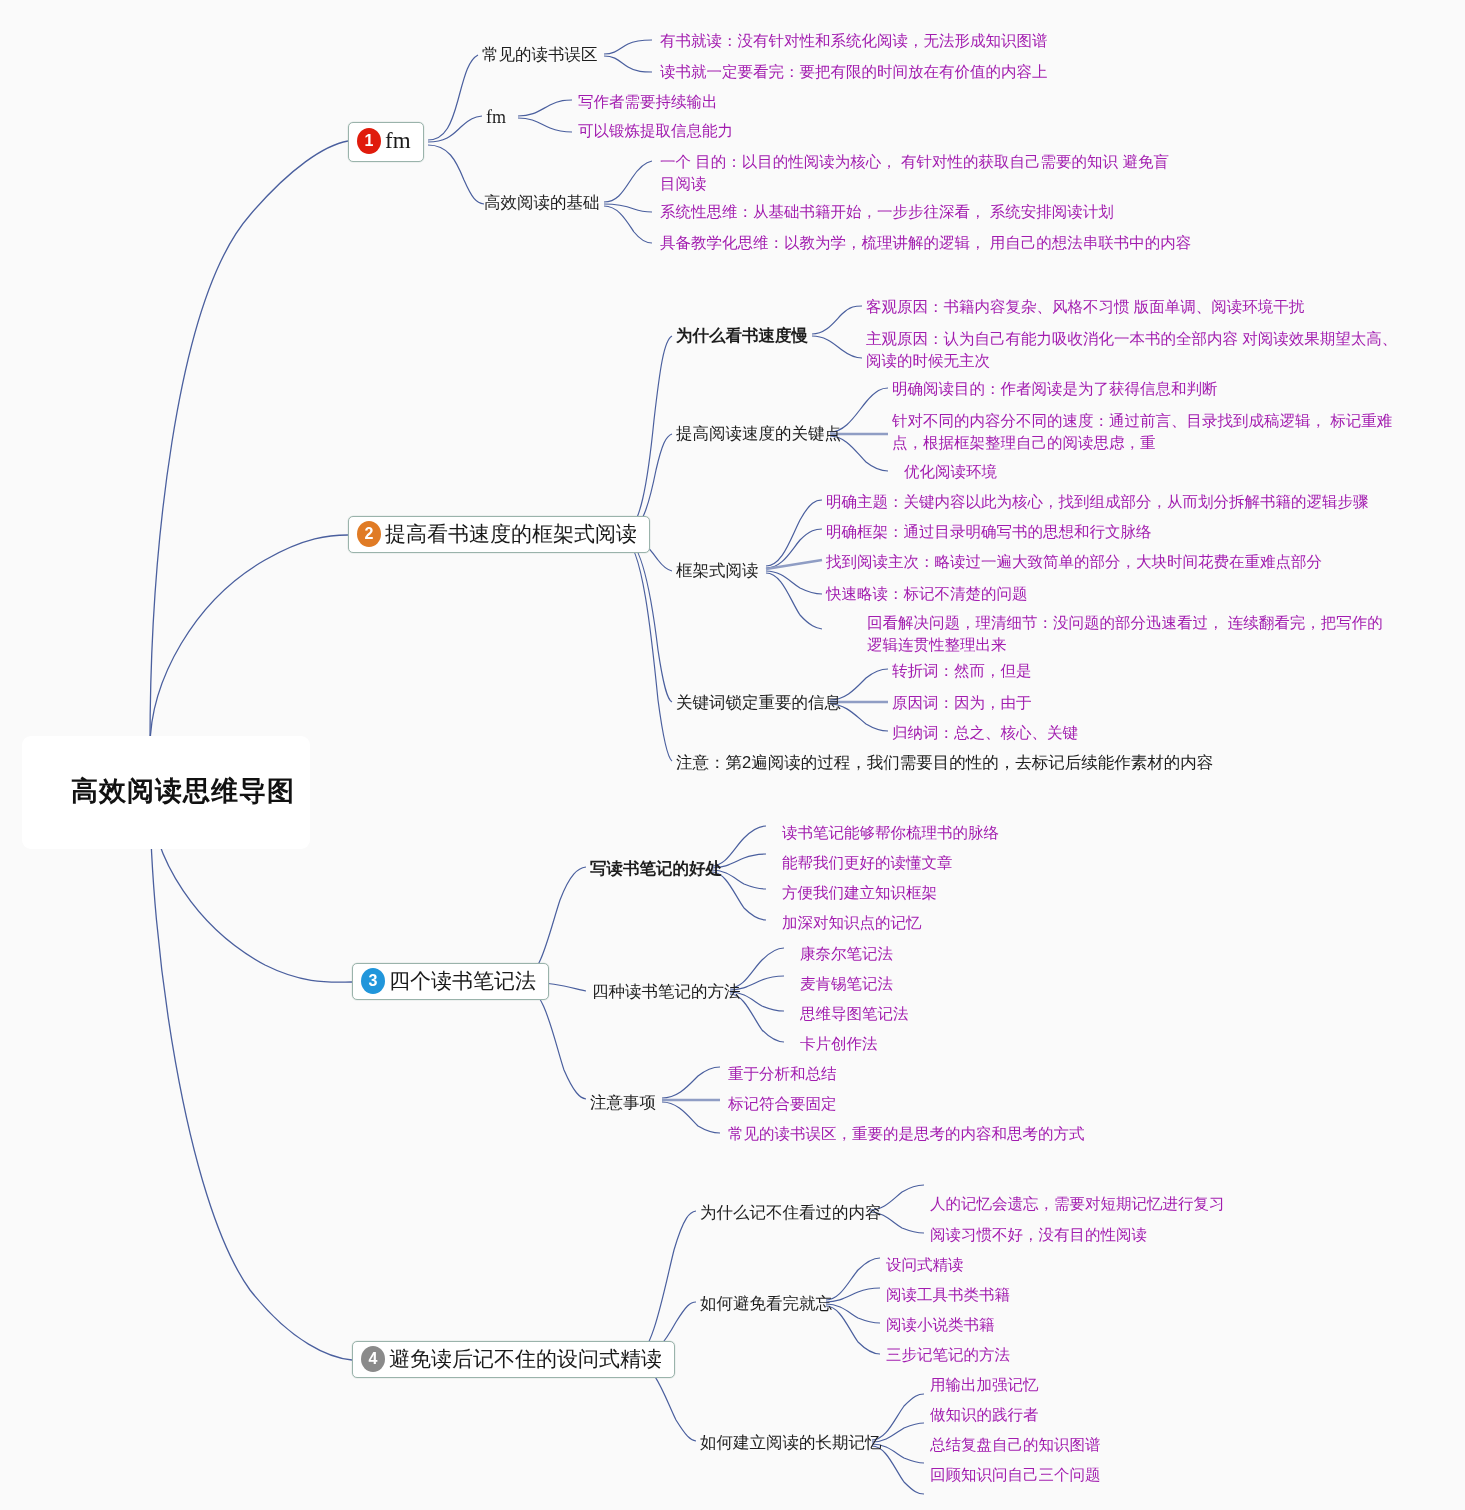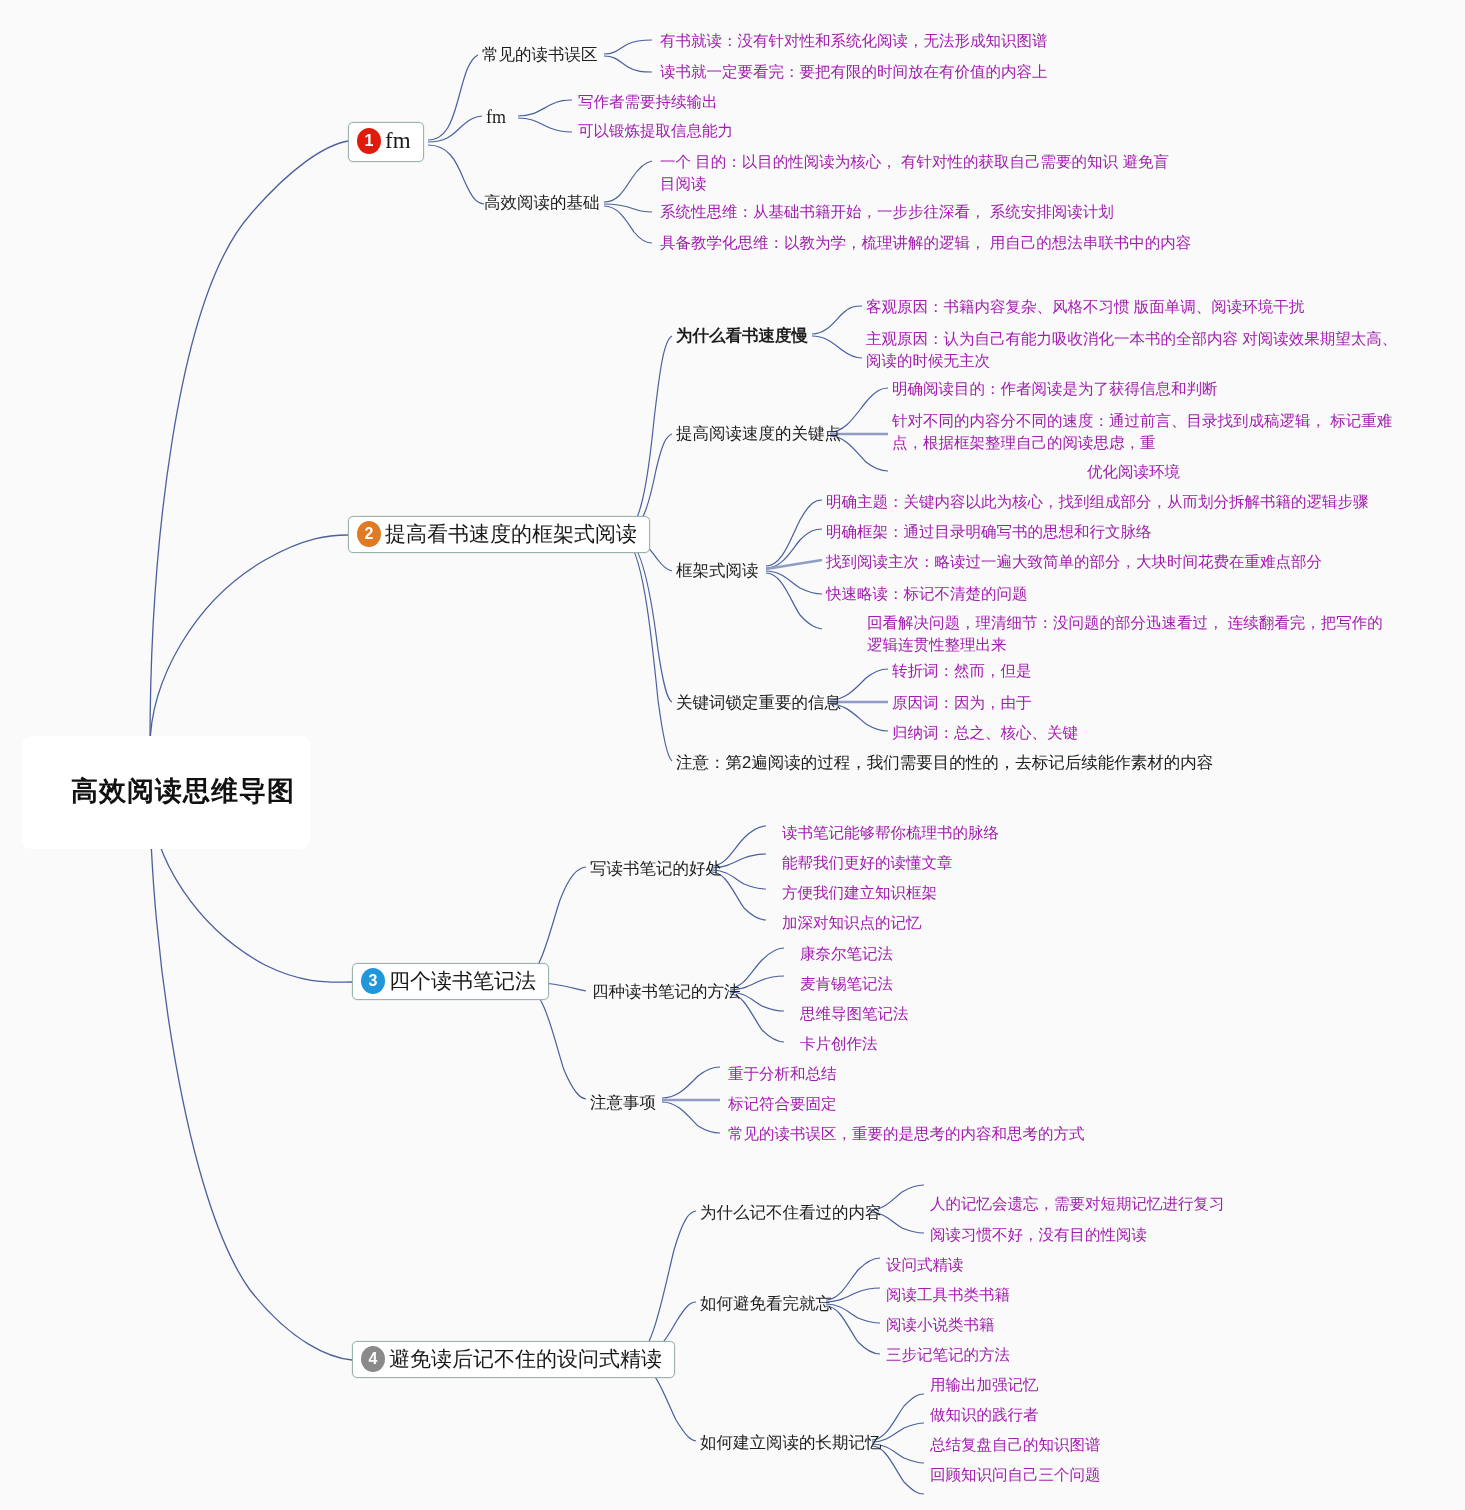--- a/index.html
+++ b/index.html
@@ -175,42 +175,42 @@
     <span class="l1txt">提高看书速度的框架式阅读</span>
   </div>
 
   <div class="node l2" style="left:676px;top:325px;font-weight:bold;"><span>为什么看书速度慢</span></div>
   <div class="node l3" style="left:866px;top:296px;width:530px;"><span>客观原因：书籍内容复杂、风格不习惯 版面单调、阅读环境干扰</span></div>
   <div class="node l3" style="left:866px;top:328px;width:540px;"><span>主观原因：认为自己有能力吸收消化一本书的全部内容 对阅读效果期望太高、阅读的时候无主次</span></div>
 
   <div class="node l2" style="left:676px;top:423px;"><span>提高阅读速度的关键点</span></div>
   <div class="node l3" style="left:892px;top:378px;width:480px;"><span>明确阅读目的：作者阅读是为了获得信息和判断</span></div>
   <div class="node l3" style="left:892px;top:410px;width:520px;"><span>针对不同的内容分不同的速度：通过前言、目录找到成稿逻辑， 标记重难点，根据框架整理自己的阅读思虑，重</span></div>
-  <div class="node l3" style="left:880px;top:461px;width:300px;text-align:right;"><span>优化阅读环境</span></div>
+  <div class="node l3" style="left:904px;top:461px;width:300px;"><span>优化阅读环境</span></div>
 
   <div class="node l2" style="left:676px;top:560px;"><span>框架式阅读</span></div>
   <div class="node l3" style="left:826px;top:491px;width:560px;"><span>明确主题：关键内容以此为核心，找到组成部分，从而划分拆解书籍的逻辑步骤</span></div>
   <div class="node l3" style="left:826px;top:521px;width:520px;"><span>明确框架：通过目录明确写书的思想和行文脉络</span></div>
   <div class="node l3" style="left:826px;top:551px;width:540px;"><span>找到阅读主次：略读过一遍大致简单的部分，大块时间花费在重难点部分</span></div>
   <div class="node l3" style="left:826px;top:583px;width:400px;"><span>快速略读：标记不清楚的问题</span></div>
   <div class="node l3" style="left:826px;top:612px;width:520px;margin-left:41px;"><span>回看解决问题，理清细节：没问题的部分迅速看过， 连续翻看完，把写作的逻辑连贯性整理出来</span></div>
 
   <div class="node l2" style="left:676px;top:692px;"><span>关键词锁定重要的信息</span></div>
   <div class="node l3" style="left:892px;top:660px;width:300px;"><span>转折词：然而，但是</span></div>
   <div class="node l3" style="left:892px;top:692px;width:300px;"><span>原因词：因为，由于</span></div>
   <div class="node l3" style="left:892px;top:722px;width:300px;"><span>归纳词：总之、核心、关键</span></div>
 
   <div class="node l2" style="left:676px;top:752px;"><span>注意：第2遍阅读的过程，我们需要目的性的，去标记后续能作素材的内容</span></div>
 
   <div class="node l1" style="left:352px;top:963px;">
     <span class="badge" style="background: rgb(33, 150, 219);">3</span>
     <span class="l1txt">四个读书笔记法</span>
   </div>
 
-  <div class="node l2" style="left:590px;top:858px;"><span>写读书笔记的好处</span></div>
+  <div class="node l2" style="left:590px;top:858px;font-weight:bold;"><span>写读书笔记的好处</span></div>
   <div class="node l3" style="left:782px;top:822px;width:320px;"><span>读书笔记能够帮你梳理书的脉络</span></div>
   <div class="node l3" style="left:782px;top:852px;width:320px;"><span>能帮我们更好的读懂文章</span></div>
   <div class="node l3" style="left:782px;top:882px;width:320px;"><span>方便我们建立知识框架</span></div>
   <div class="node l3" style="left:782px;top:912px;width:320px;"><span>加深对知识点的记忆</span></div>
 
   <div class="node l2" style="left:592px;top:981px;"><span>四种读书笔记的方法</span></div>
   <div class="node l3" style="left:800px;top:943px;width:260px;"><span>康奈尔笔记法</span></div>
   <div class="node l3" style="left:800px;top:973px;width:260px;"><span>麦肯锡笔记法</span></div>
   <div class="node l3" style="left:800px;top:1003px;width:260px;"><span>思维导图笔记法</span></div>
   <div class="node l3" style="left:800px;top:1033px;width:260px;"><span>卡片创作法</span></div>

